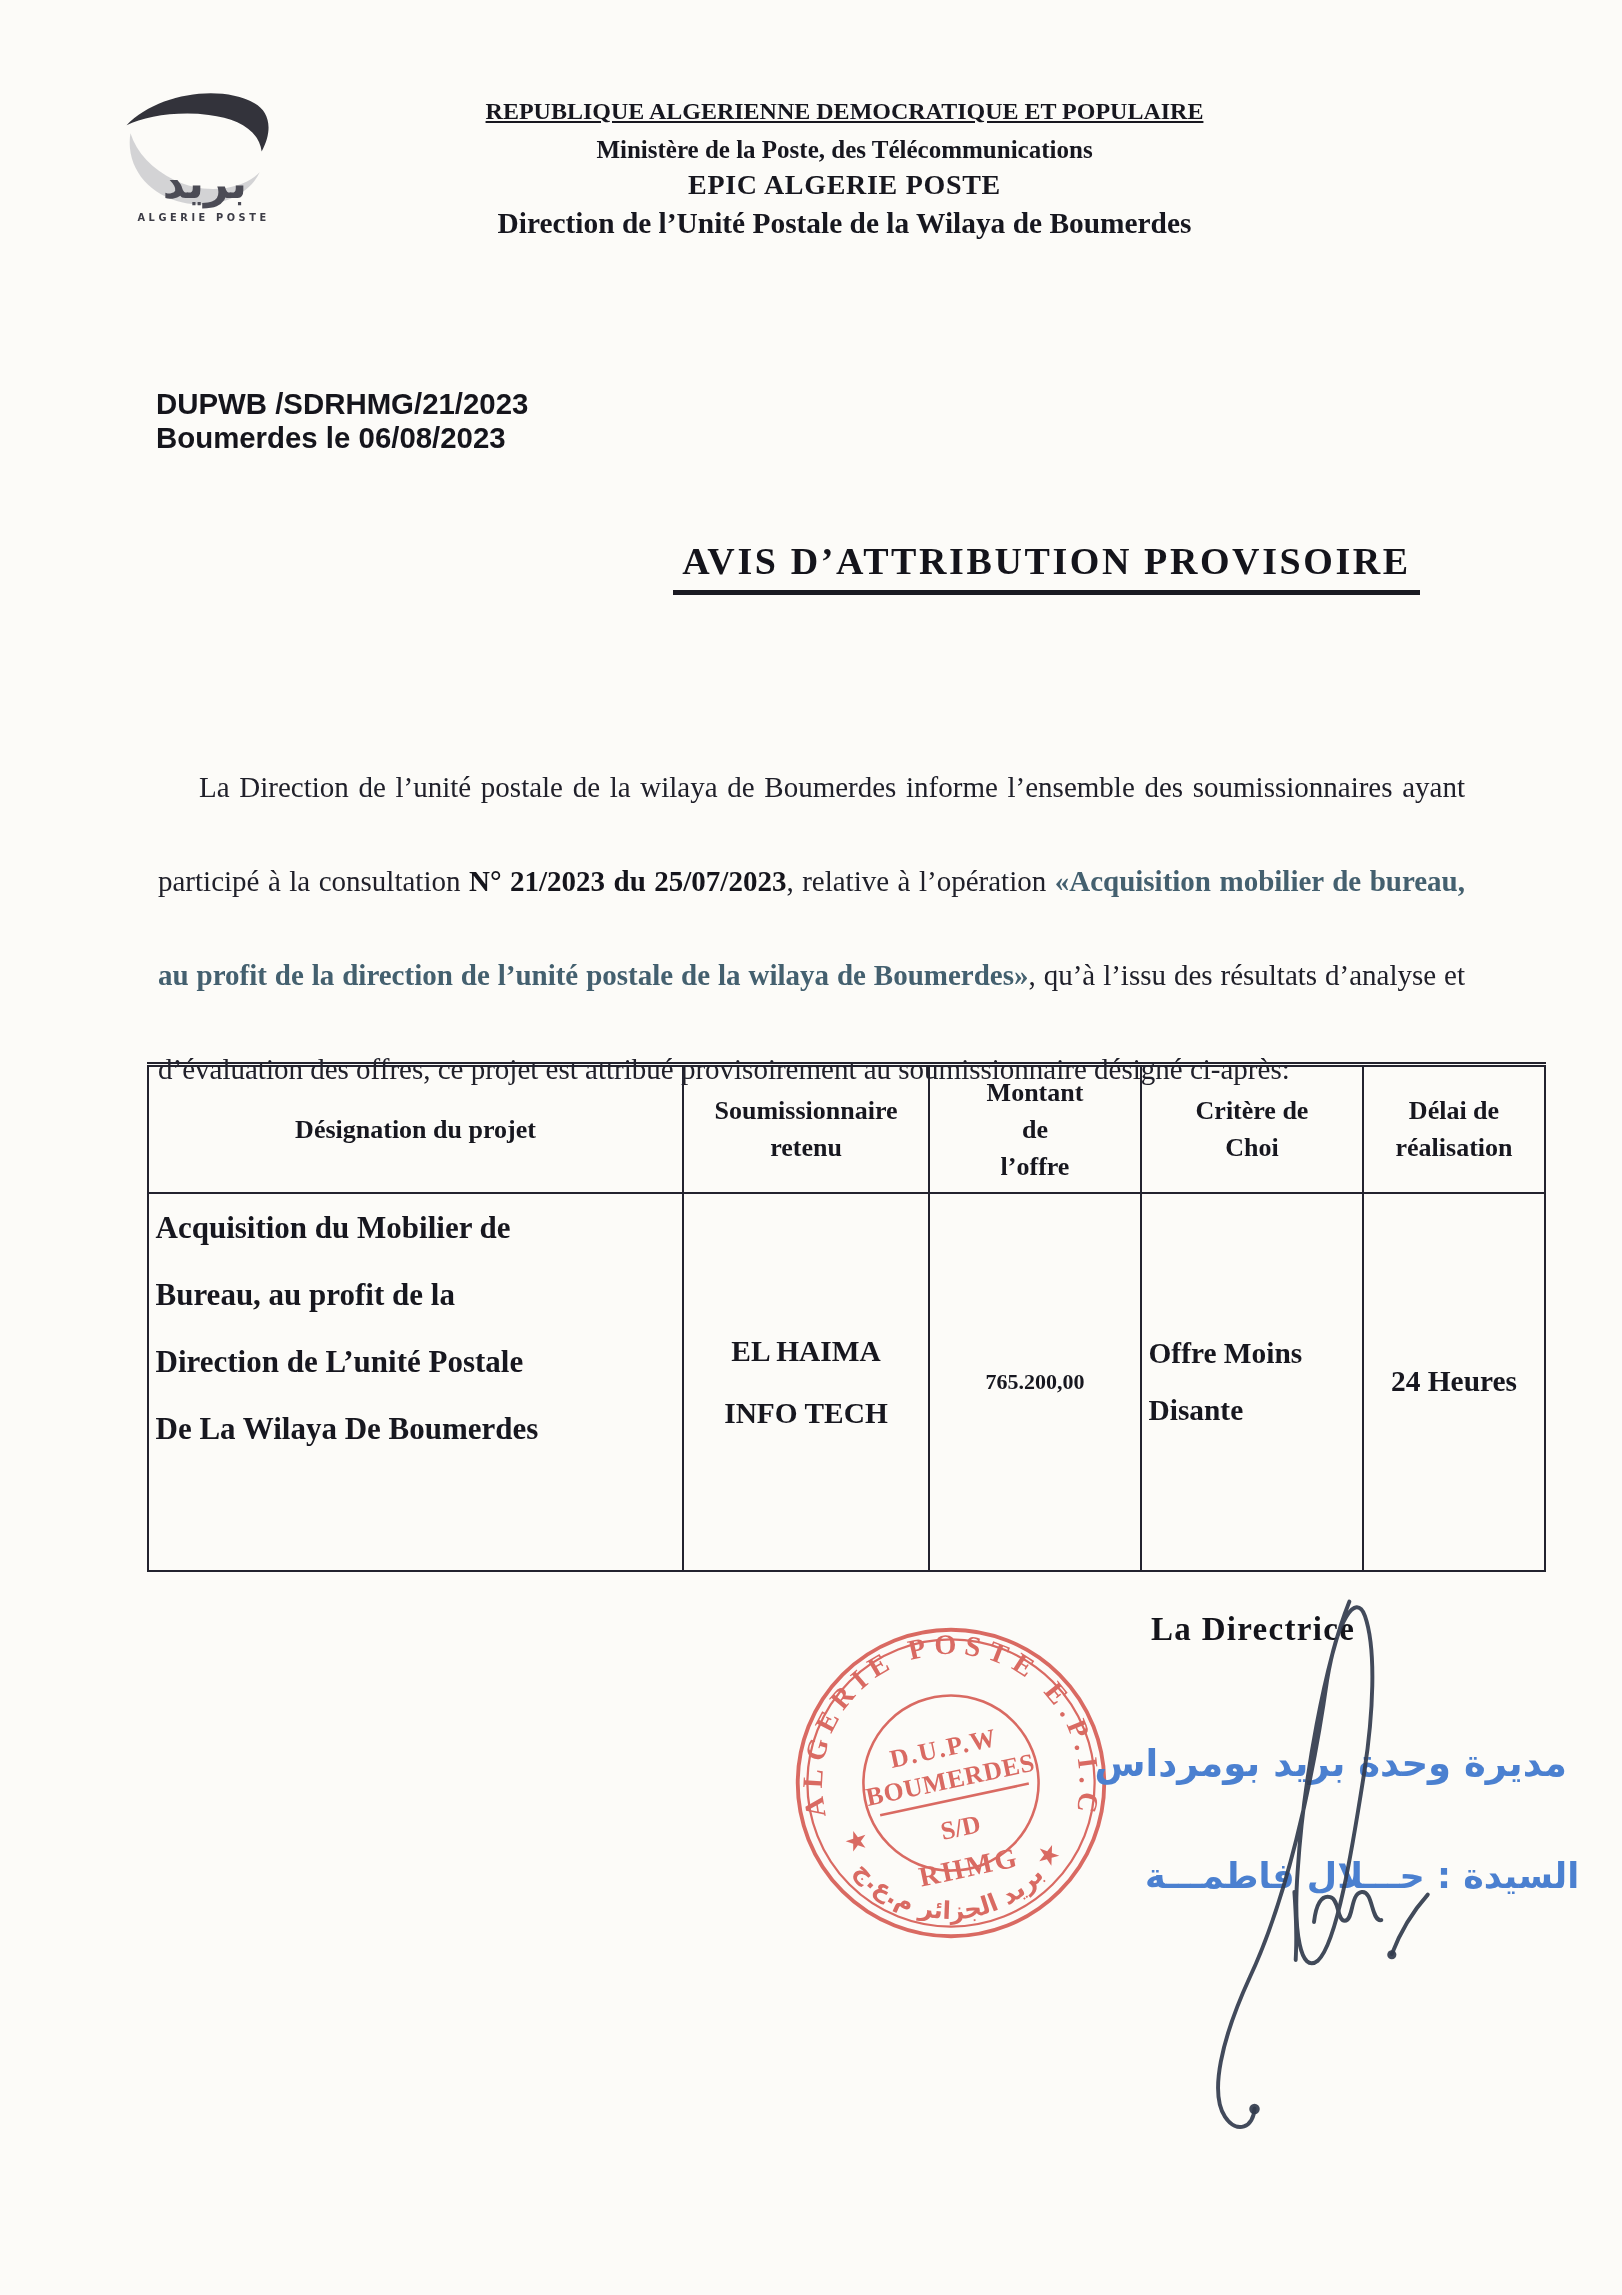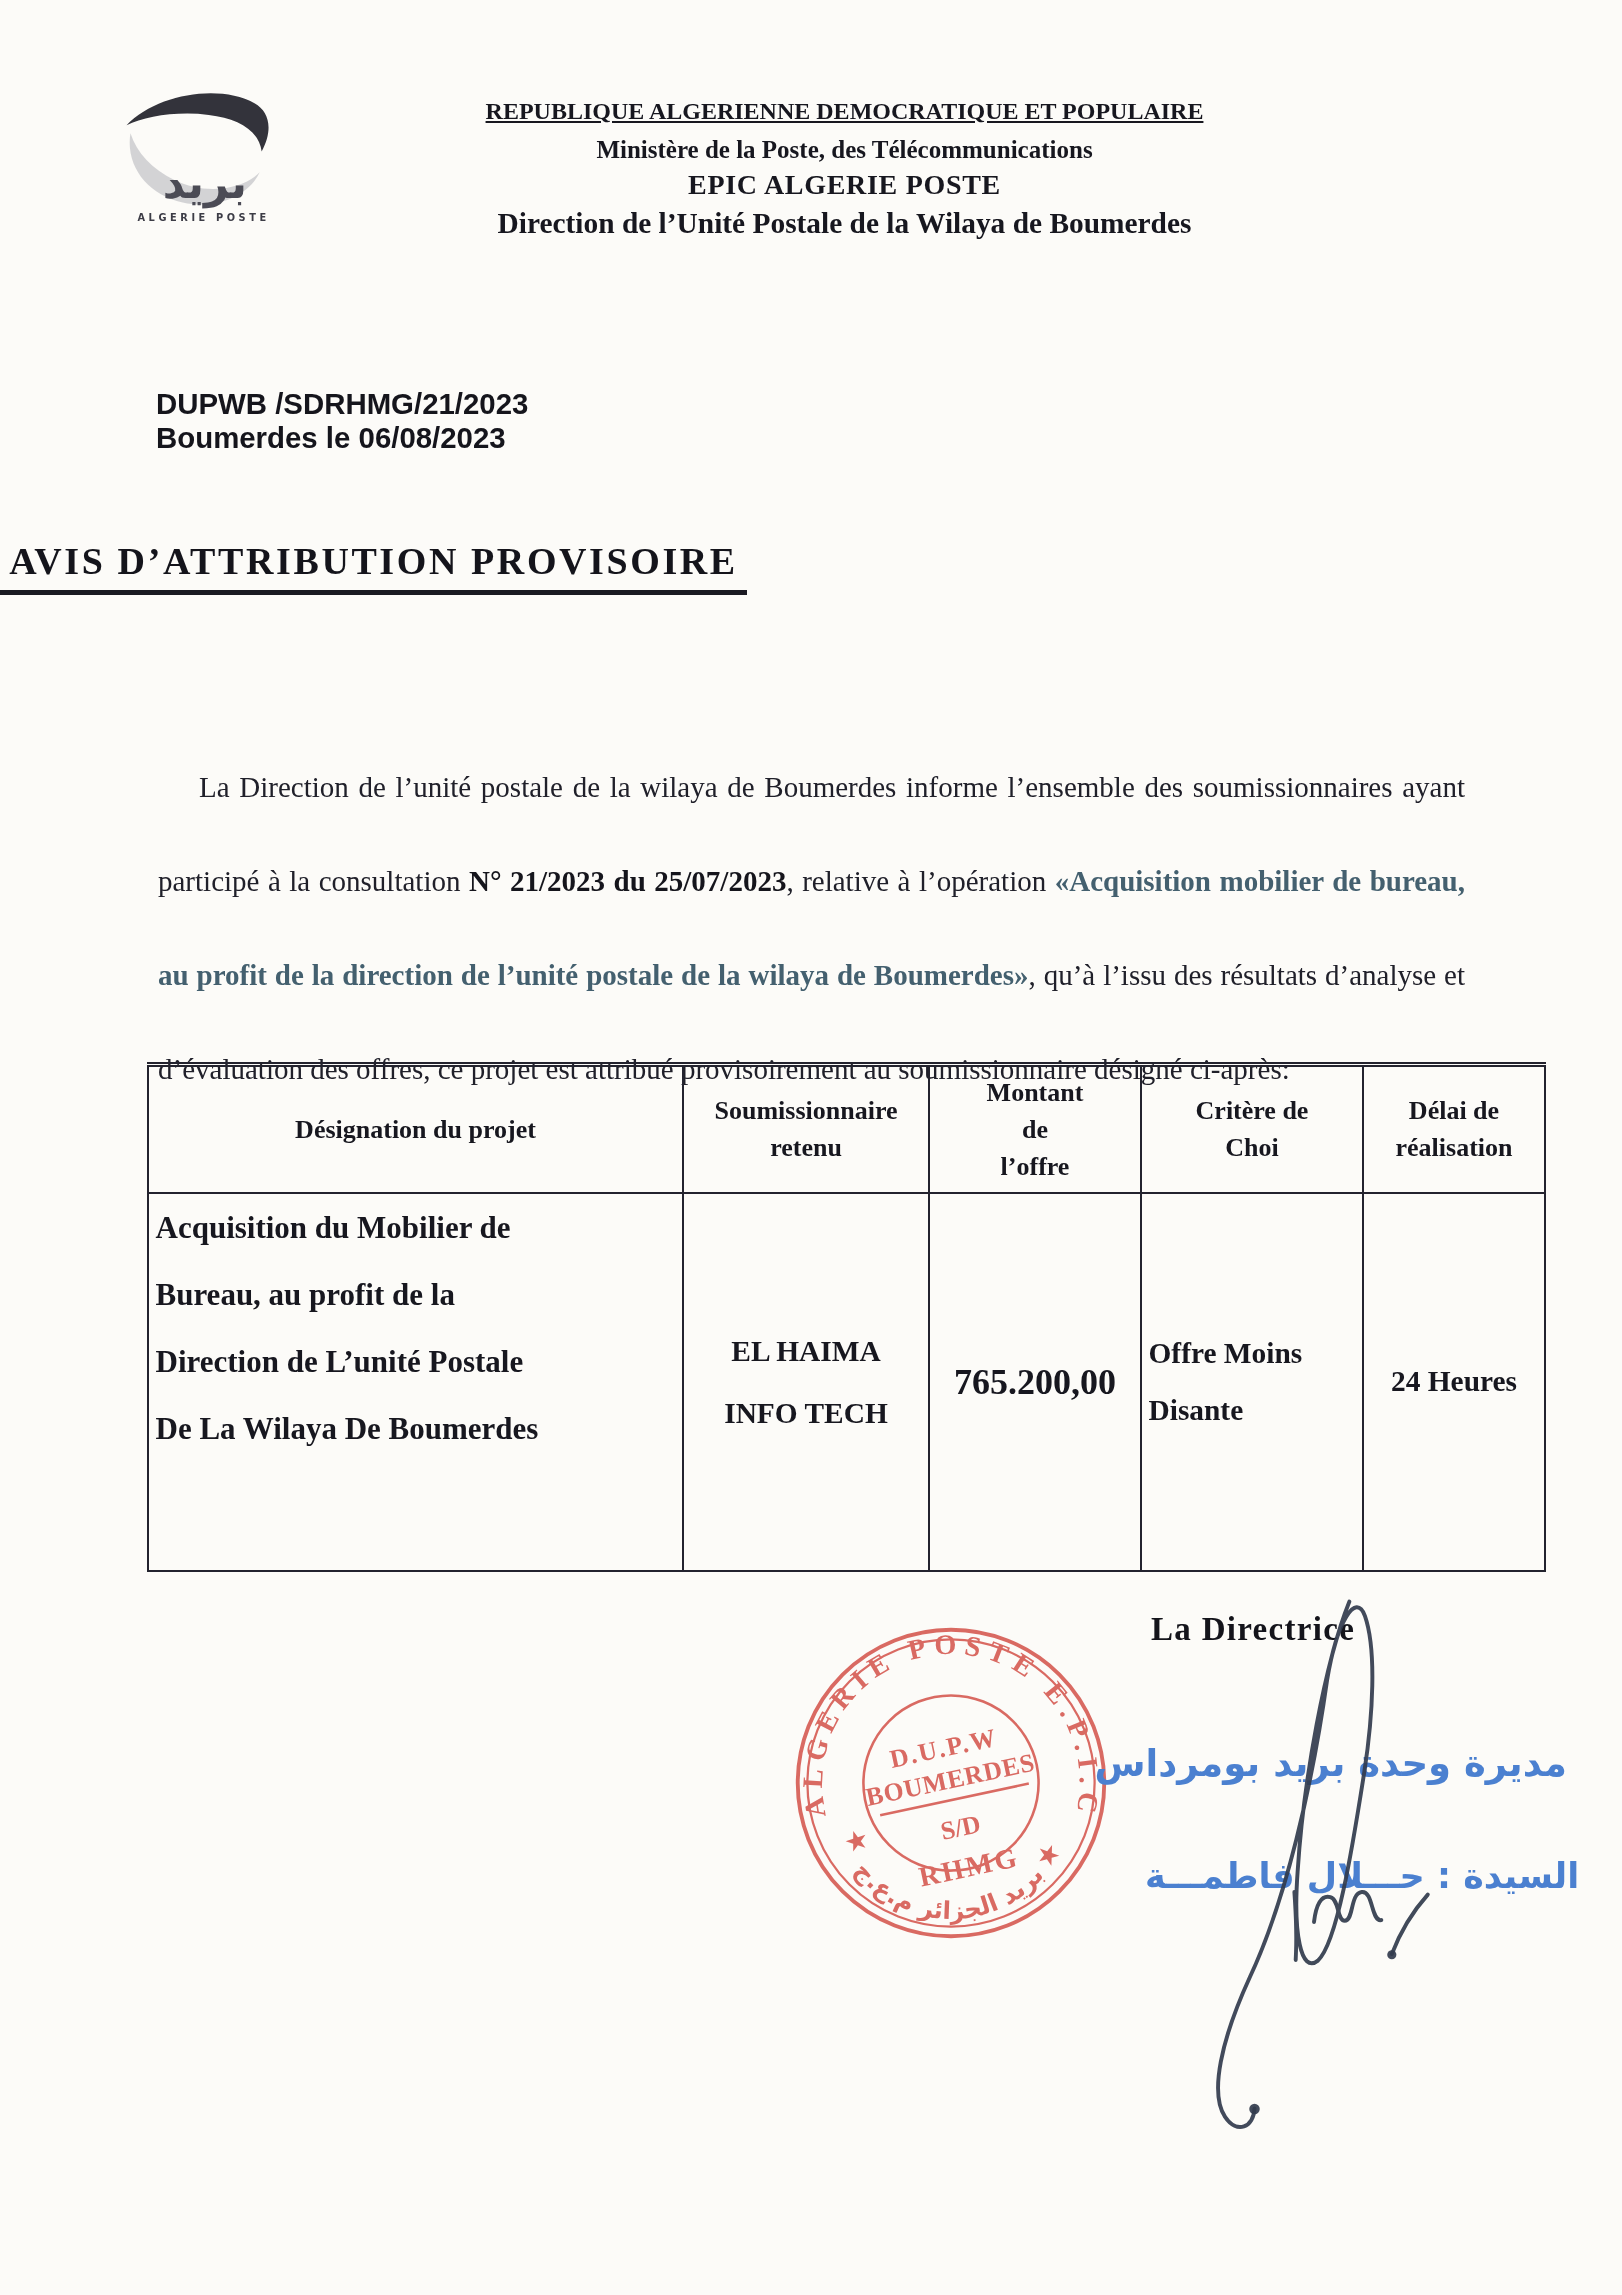--- a/index.html
+++ b/index.html
@@ -16,21 +16,21 @@
   .header .h2{font-size:25px;font-weight:bold;line-height:33px;margin-top:2.6px;}
   .header .h3{font-size:28px;font-weight:bold;line-height:34px;margin-top:2.6px;letter-spacing:0.7px;}
   .header .h4{font-size:29.4px;font-weight:bold;line-height:35px;margin-top:3.9px;}
   
   .ref-row{
     position:absolute;left:156px;top:387px;width:1330px;
     display:flex;justify-content:space-between;
     font-family:"Liberation Sans", sans-serif;font-weight:bold;font-size:29.4px;color:#15151c;flex-direction:column;
   }
   
-  .title-wrap{position:absolute;left:0;top:539px;width:1420px;text-align:left;}
+  .title-wrap{position:absolute;left:0;top:539px;width:1420px;text-align:right;}
   .title{
     display:inline-block;font-size:38px;font-weight:bold;letter-spacing:2.6px;color:#14141b;
     border-bottom:5.9px solid #1a1a22;padding:0 9.2px 6.5px 9.2px;
   }
   
   .body-text{
     position:absolute;left:158px;top:711px;width:1307px;
     font-size:29px;line-height:94px;text-align:justify;text-indent:41px;color:#20202a;
   }
   .body-text .b{font-weight:bold;color:#15151c;}
@@ -42,21 +42,21 @@
   }
   table.attrib,table.attrib td,table.attrib th{border:2px solid #23232e;}
   table.attrib{border-top:5.9px double #23232e;}
   table.attrib th{
     font-size:26px;font-weight:bold;text-align:center;vertical-align:middle;
     white-space:pre-line;line-height:37px;height:122px;padding:1.3px 3.9px;
   }
   table.attrib td{white-space:pre-line;font-weight:bold;height:376px;padding:0 6.5px;}
   td.c-designation{font-size:31px;line-height:67px;text-align:left;vertical-align:top;padding:9.2px 6.5px 0 10.5px;}
   td.c-soumissionnaire{font-size:29.4px;line-height:62px;text-align:center;vertical-align:middle;padding-bottom:26px;}
-  td.c-montant{font-size:36px;text-align:center;vertical-align:middle;padding-bottom:6.5px;}
+  td.c-montant{font-size:22px;text-align:center;vertical-align:middle;padding-bottom:6.5px;}
   td.c-critere{font-size:29.4px;line-height:57px;text-align:left;vertical-align:middle;padding-bottom:6.5px;}
   td.c-delai{font-size:29.4px;text-align:center;vertical-align:middle;padding-bottom:19.6px;}
   
   .directrice{position:absolute;left:1140px;top:1611px;font-size:33px;font-weight:bold;letter-spacing:1.3px;color:#14141b;margin-left:11px;}
   .stamp{position:absolute;left:790px;top:1622px;width:322px;height:322px;opacity:.88;mix-blend-mode:multiply;}
   .ar{font-family:"DejaVu Sans", sans-serif;font-weight:bold;color:#4b80d0;}
   .ar1{position:absolute;right:56px;top:1742px;font-size:37px;letter-spacing:1.3px;}
   .ar2{position:absolute;left:1145px;top:1856px;font-size:35px;letter-spacing:0.7px;}
   .sig{position:absolute;left:1178px;top:1570px;width:340px;height:589px;}
 </style>

